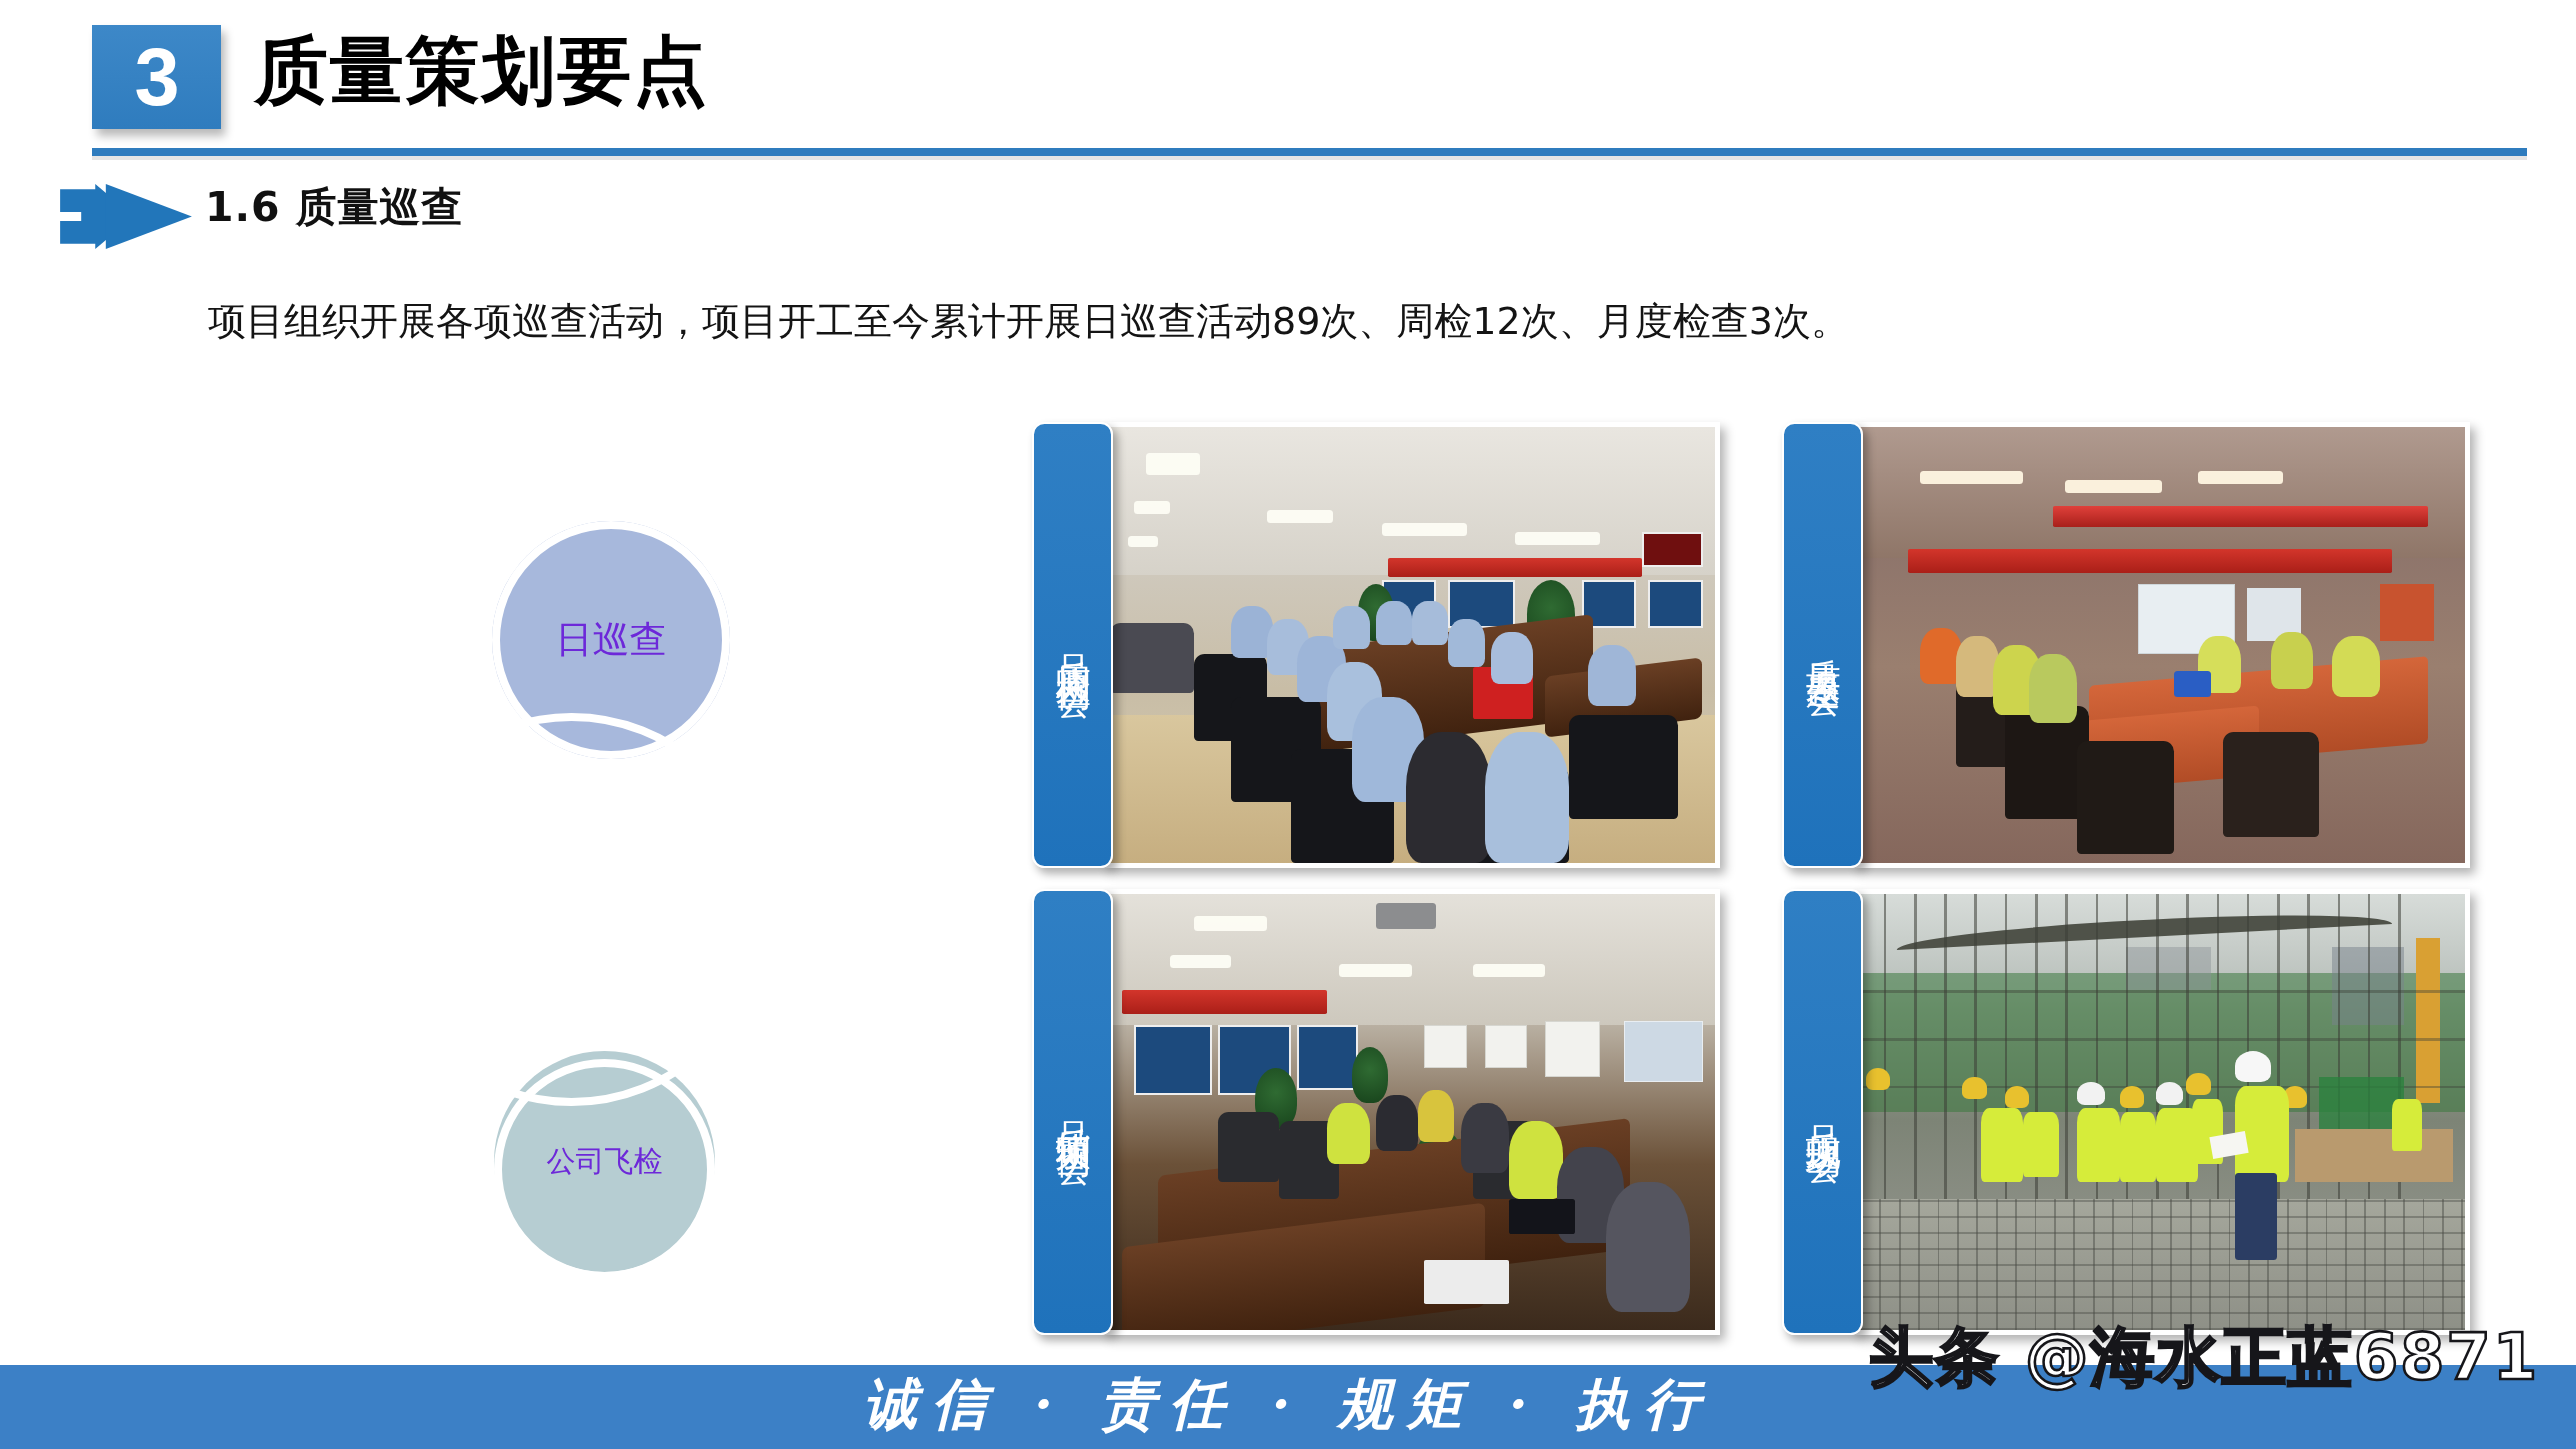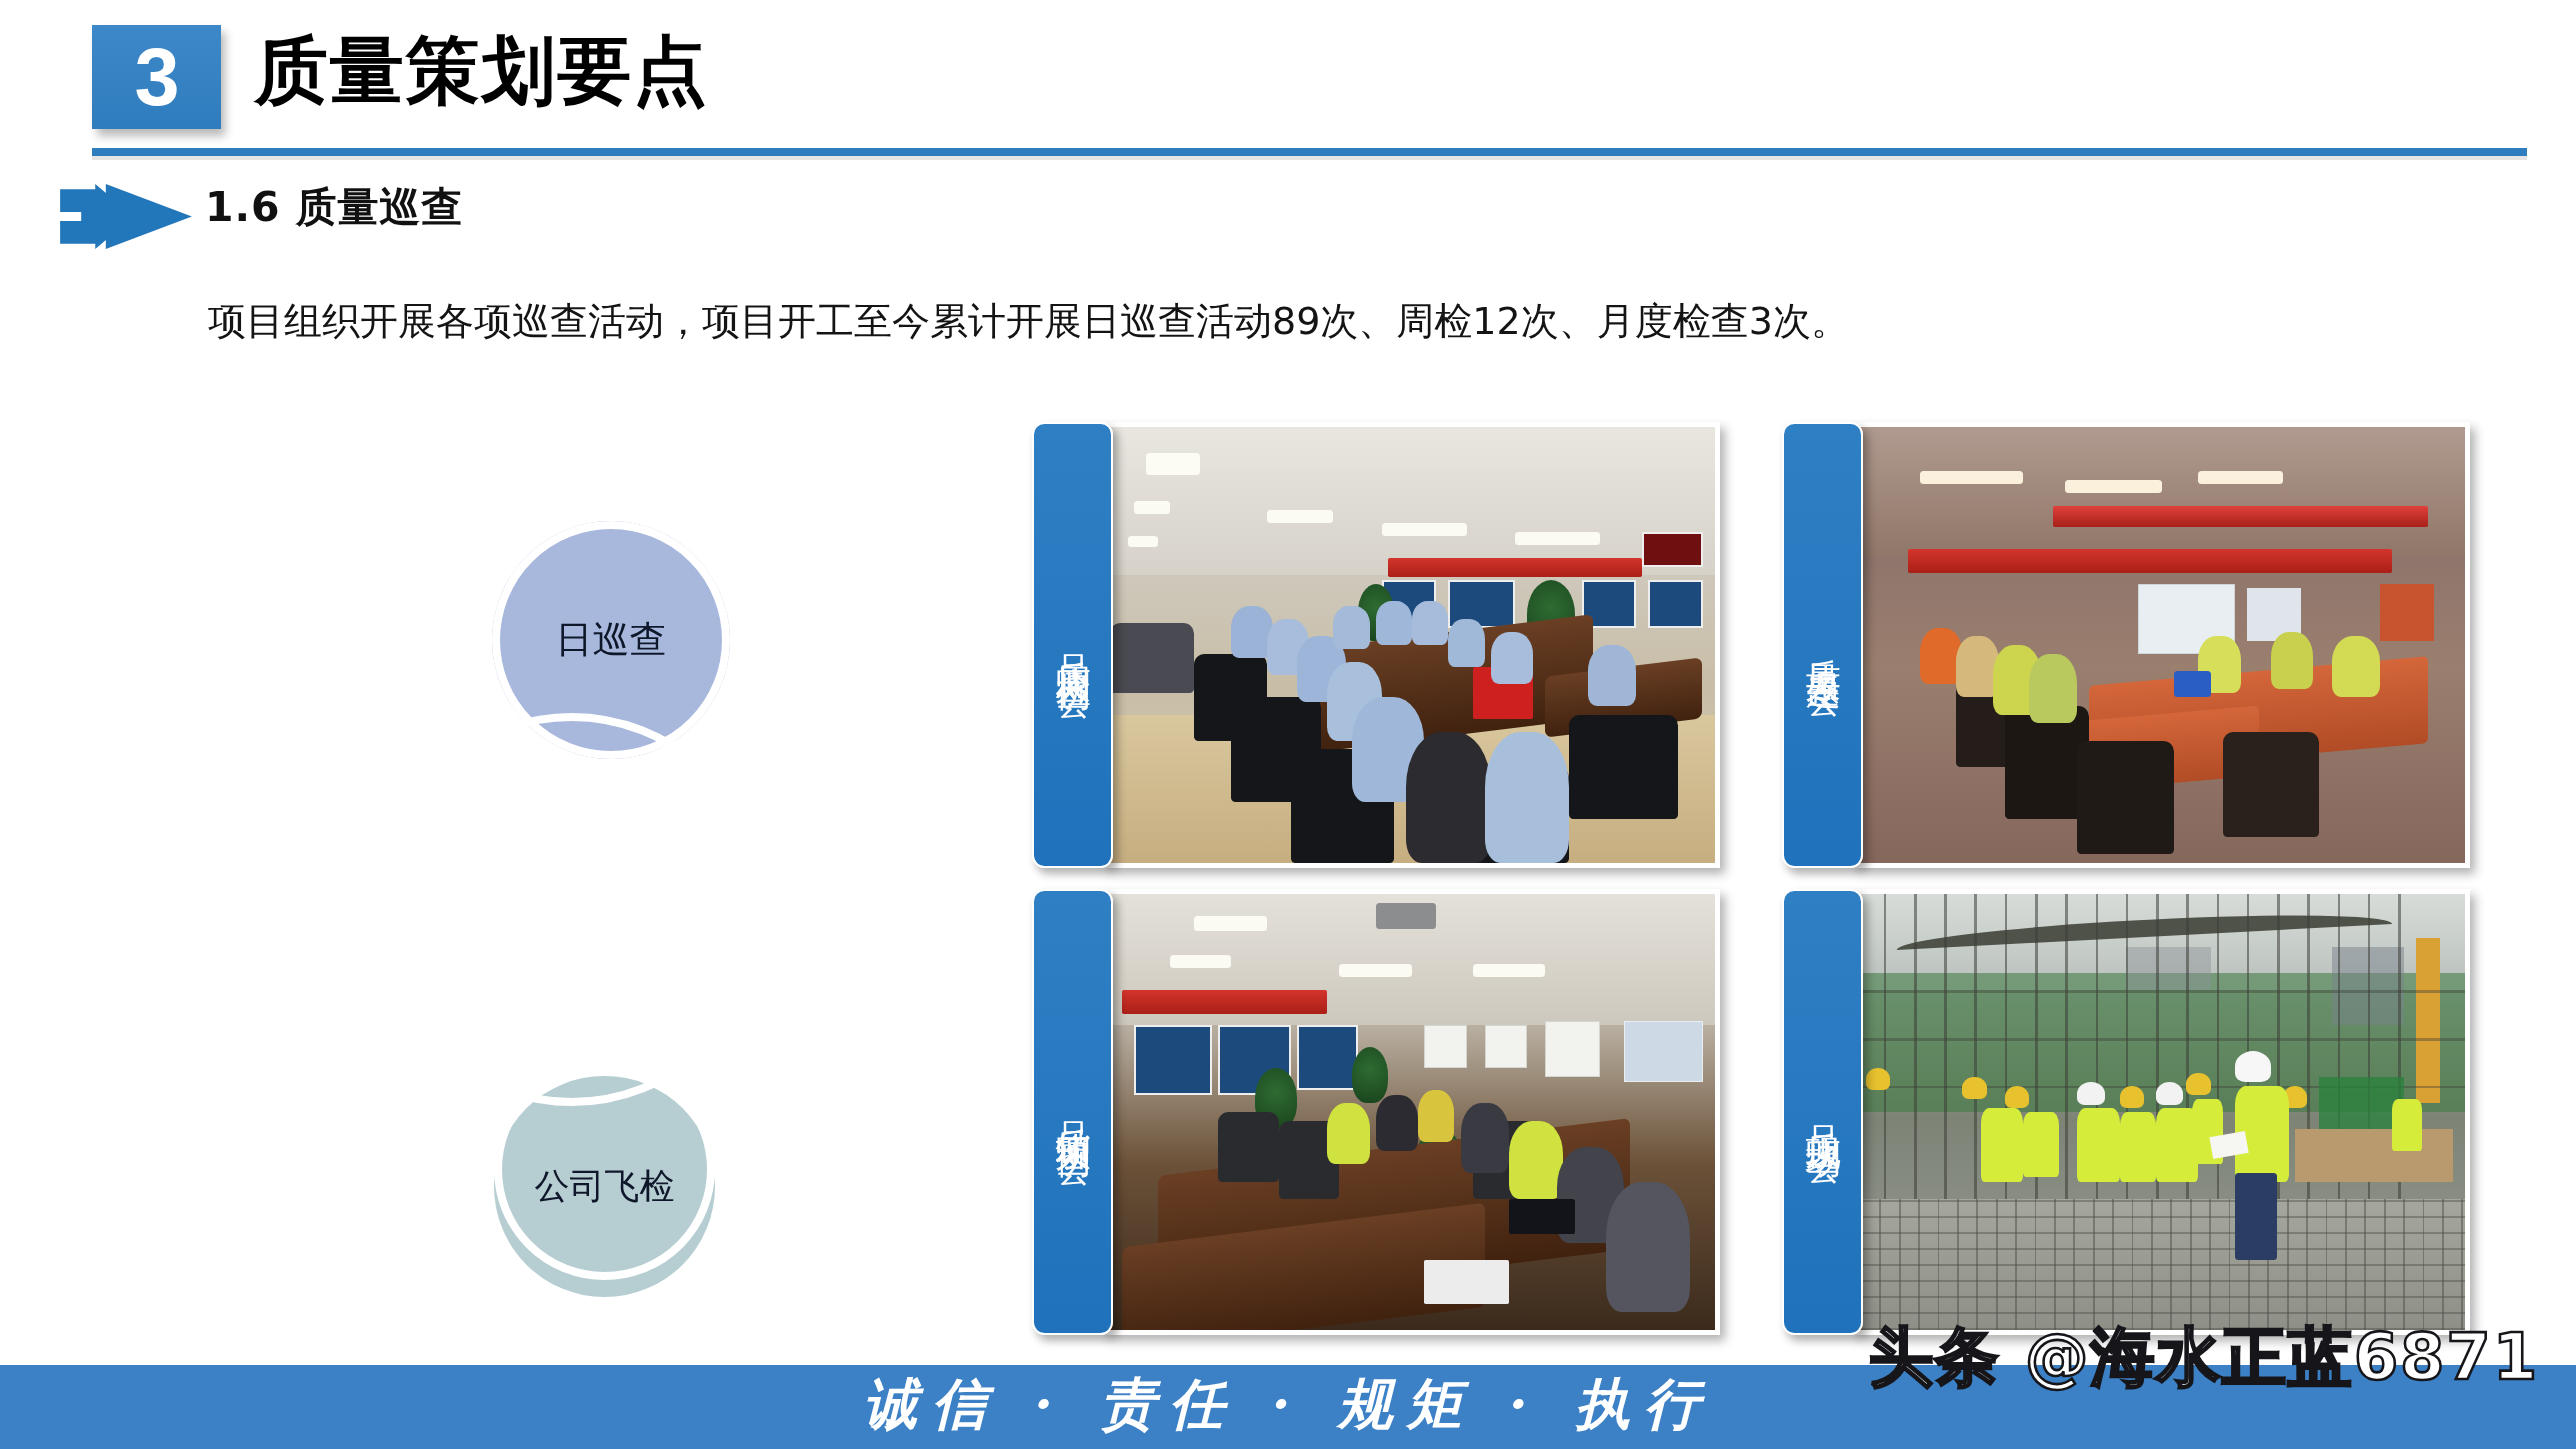--- a/index.html
+++ b/index.html
@@ -51,36 +51,36 @@
   #body-paragraph {
     position:absolute; left:208px; top:296px; width:2117px;
     font-size:38px; color:#141414; letter-spacing:0px; line-height:1.35;
     font-family:"DejaVu Sans","Liberation Sans",sans-serif; white-space:nowrap;
   }
 
   
   #diagram { position:absolute; left:190px; top:494px; width:812px; height:829px; }
   .node { position:absolute; border-radius:50%; display:flex;
           align-items:center; justify-content:center; text-align:center;
-          font-family:"DejaVu Sans","Liberation Sans",sans-serif; color:#0f172a; }
+          font-family:"DejaVu Sans","Liberation Sans",sans-serif; color:#6d28d9; }
   #node-center {
     left:185px; top:219px; width:393px; height:393px;
     background:#b6cfe6; font-size:60px; font-weight:700; line-height:1.22; z-index:3;
   }
   #node-top {
     left:302px; top:26.5px; width:238px; height:238px;
     background:#a7b8dc; font-size:37px; z-index:2;
   }
   #node-right {
     left:534px; top:265px; width:221px; height:221px;
     background:#b9b5c4; font-size:35px; z-index:1;
   }
   #node-bottom {
-    left:304px; top:582px; width:221px; height:221px;
-    background:#b6cdd2; font-size:35px; line-height:1.25; z-index:2;
+    left:304px; top:557px; width:221px; height:221px;
+    background:#b6cdd2; font-size:29px; line-height:1.25; z-index:2;
   }
   #node-left {
     left:16px; top:279px; width:207px; height:207px;
     background:#c5bfc6; font-size:35px; line-height:1.25; z-index:1;
   }
   .node-ring { position:absolute; border-radius:50%; border:8px solid #ffffff; z-index:4; pointer-events:none; }
 
   
   .photo-card { position:absolute; display:flex; }
   .photo-label {

